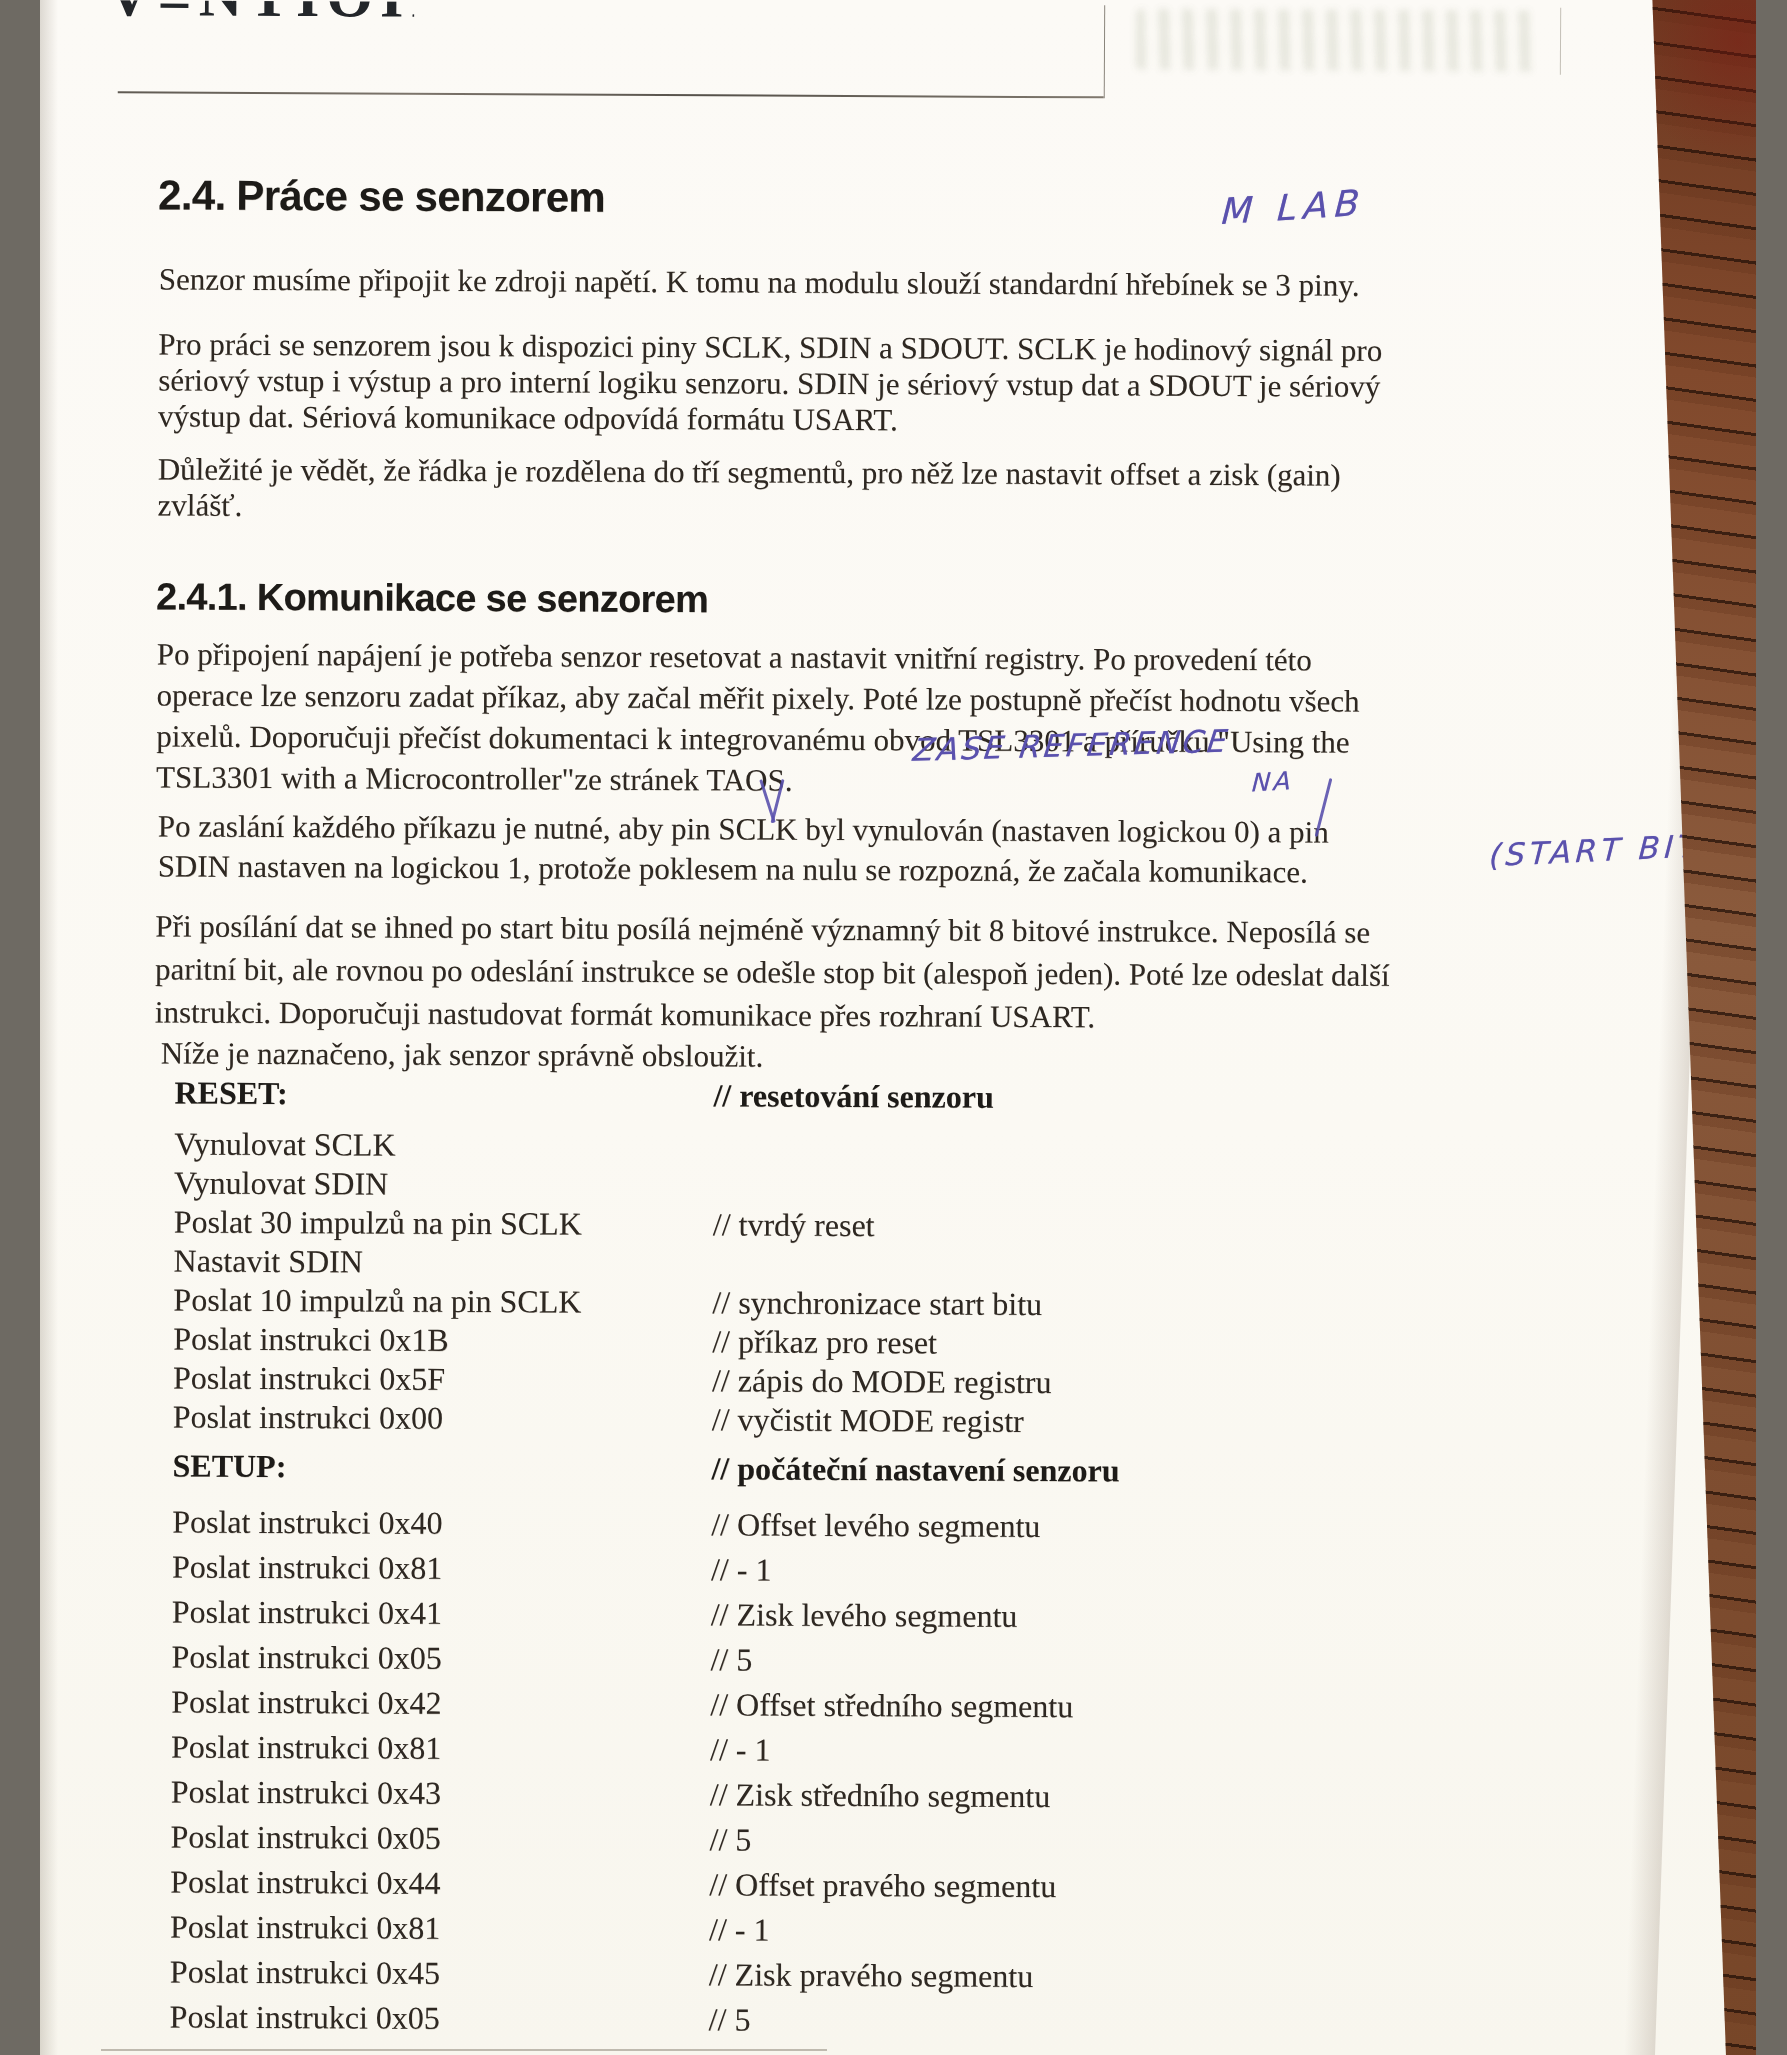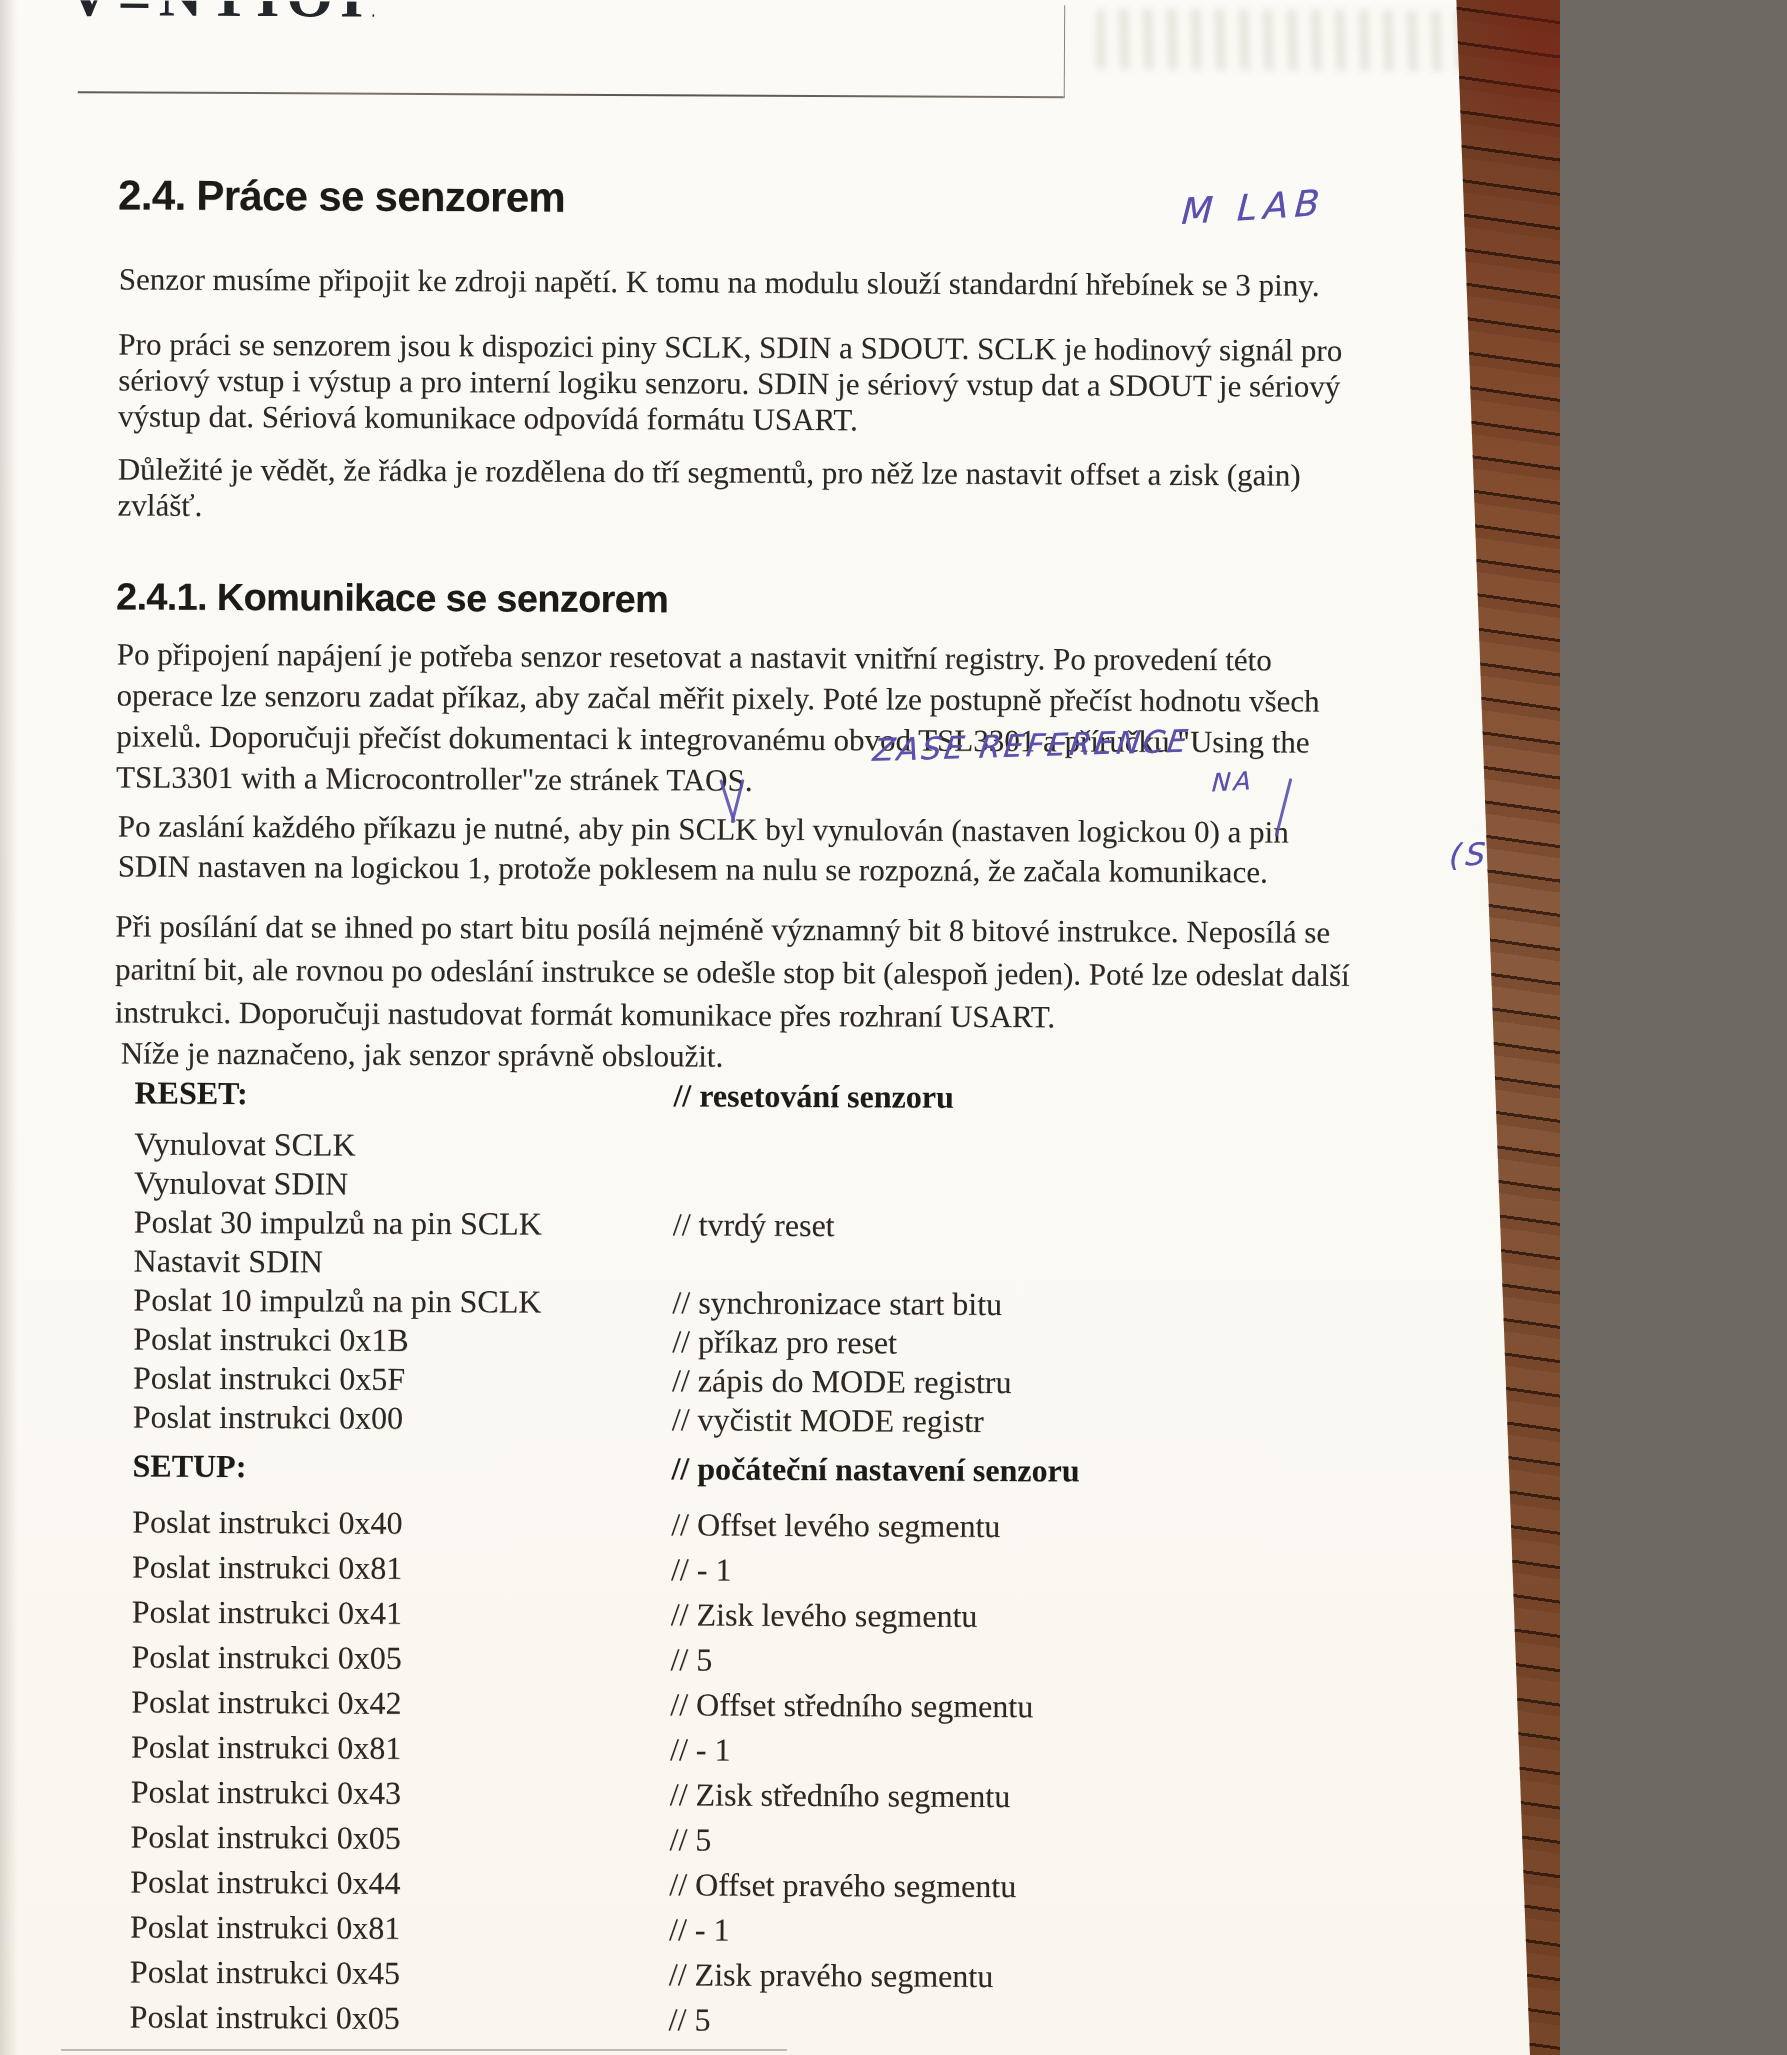--- a/index.html
+++ b/index.html
@@ -5,23 +5,23 @@
   :root{
     --paper:#fbf9f4;
     --ink:#2e2822;
     --head:#1d1b18;
     --hand:#5a51ad;
     --wood:#81492c;
   }
   html,body{margin:0;padding:0;}
   body{background:#6e6a63;}
   .stage{
-    position:relative;width:1560px;height:2056px;overflow:hidden;
+    position:relative;width:1716px;height:2056px;overflow:hidden;
     background:linear-gradient(180deg,#fcfaf6 0%,#fbf9f3 55%,#f8f6ee 100%);
-    font-family:"Liberation Serif","DejaVu Serif",serif;color:var(--ink);
+    font-family:"Liberation Serif","DejaVu Serif",serif;color:var(--ink);margin-left:40px;
   }
   .stage::before{ 
     content:"";position:absolute;left:0;top:0;width:18px;height:100%;z-index:6;
     background:linear-gradient(to right,rgba(140,130,115,.28),rgba(140,130,115,0));
   }
   .sheet{position:absolute;inset:0;transform:rotate(0.3deg);transform-origin:42px 42px;}
   .txt{text-shadow:0.3px 0.4px 0.6px rgba(90,75,60,.35);}
 
   
   .logo-clip{position:absolute;left:67px;top:0;width:307px;height:31px;overflow:hidden;}

